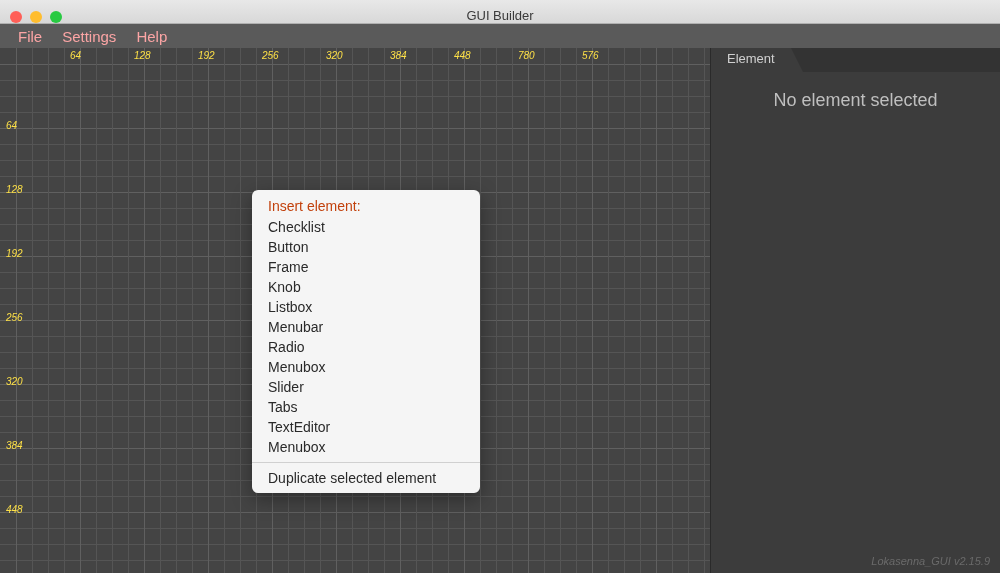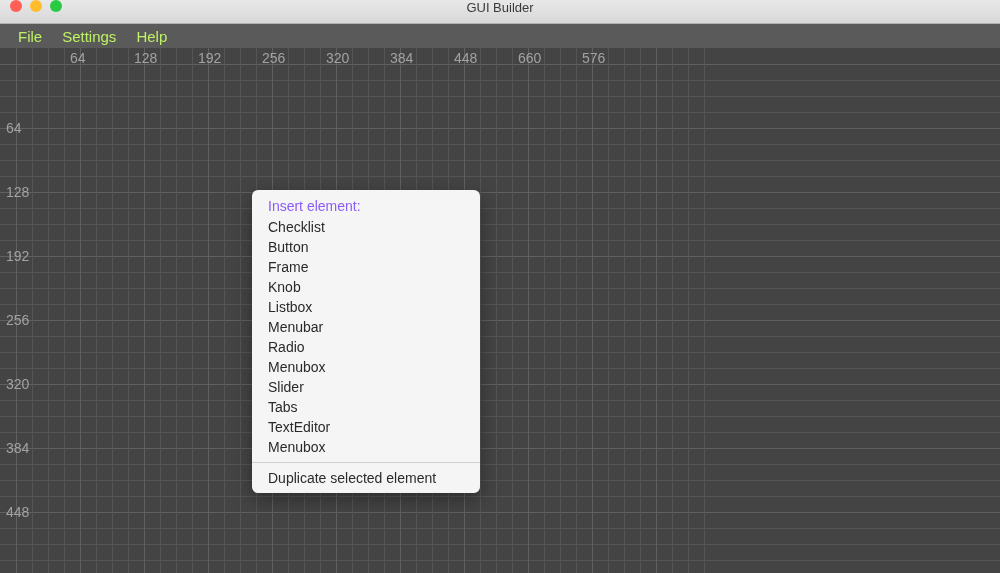--- a/index.html
+++ b/index.html
@@ -12,21 +12,21 @@
       width: 1000px;
       height: 573px;
       background: #444;
       overflow: hidden;
       position: relative;
     }
     .titlebar {
       height: 24px;
       background: linear-gradient(to bottom, #e8e8e8, #d8d8d8);
       display: flex;
-      align-items: flex-start;
+      align-items: flex-end;
       position: relative;
       border-bottom: 1px solid #b0b0b0;
     }
     .traffic-lights {
       display: flex;
       gap: 8px;
       margin-left: 10px;
     }
     .traffic-light {
       width: 12px;
@@ -47,21 +47,21 @@
       pointer-events: none;
     }
     .menubar {
       height: 24px;
       background: #5a5a5a;
       display: flex;
       align-items: center;
       padding-left: 8px;
     }
     .menubar-item {
-      color: #bef264;
+      color: #fca5a5;
       font-size: 15px;
       padding: 0 10px;
       cursor: pointer;
     }
     .workspace {
       position: absolute;
       top: 48px;
       left: 0;
       right: 0;
       bottom: 0;
@@ -77,23 +77,24 @@
       position: absolute;
       background: #555;
     }
     .grid-line.major {
       background: #606060;
     }
     .grid-line.v { width: 1px; top: 0; bottom: 0; }
     .grid-line.h { height: 1px; left: 0; right: 0; }
     .ruler-label {
       position: absolute;
-      color: #a3a3a3;
-      font-size: 14px;
+      color: #fde047;
+      font-size: 10px;
       font-family: "Helvetica Neue", Arial, sans-serif;
+      font-style: italic;
     }
     .ruler-label.top { top: 2px; }
     .ruler-label.left { left: 6px; }
     .side-panel {
       width: 290px;
       background: #3c3c3c;
       position: relative;
       border-left: 1px solid #2a2a2a;
     }
     .panel-tab-row {
@@ -138,21 +139,21 @@
       top: 142px;
       width: 228px;
       background: #f5f5f5;
       border-radius: 6px;
       box-shadow: 0 6px 20px rgba(0,0,0,0.35);
       padding: 5px 0;
       font-size: 14px;
       color: #2a2a2a;
     }
     .context-menu .cm-header {
-      color: #8b5cf6;
+      color: #c2410c;
       padding: 3px 16px;
       cursor: default;
     }
     .context-menu .cm-item {
       padding: 2px 16px;
       cursor: pointer;
     }
     .context-menu .cm-sep {
       height: 1px;
       background: #d0d0d0;
@@ -273,23 +274,30 @@
       <div class="cm-sep"></div>
       <div class="cm-item">Duplicate selected element</div>
     </div>
   <div class="ruler-label top" style="left: 70px;">64</div>
       <div class="ruler-label top" style="left: 134px;">128</div>
       <div class="ruler-label top" style="left: 198px;">192</div>
       <div class="ruler-label top" style="left: 262px;">256</div>
       <div class="ruler-label top" style="left: 326px;">320</div>
       <div class="ruler-label top" style="left: 390px;">384</div>
       <div class="ruler-label top" style="left: 454px;">448</div>
-      <div class="ruler-label top" style="left: 518px;">660</div>
+      <div class="ruler-label top" style="left: 518px;">780</div>
       <div class="ruler-label top" style="left: 582px;">576</div>
       <div class="ruler-label left" style="top: 72px;">64</div>
       <div class="ruler-label left" style="top: 136px;">128</div>
       <div class="ruler-label left" style="top: 200px;">192</div>
       <div class="ruler-label left" style="top: 264px;">256</div>
       <div class="ruler-label left" style="top: 328px;">320</div>
       <div class="ruler-label left" style="top: 392px;">384</div>
       <div class="ruler-label left" style="top: 456px;">448</div>
     </div>
+  <div class="side-panel">
+    <div class="panel-tab-row">
+      <div class="panel-tab">Element</div>
+    </div>
+    <div class="panel-content">No element selected</div>
+    <div class="footer-credit">Lokasenna_GUI v2.15.9</div>
+  </div>
 </div>
 
 </body></html>

